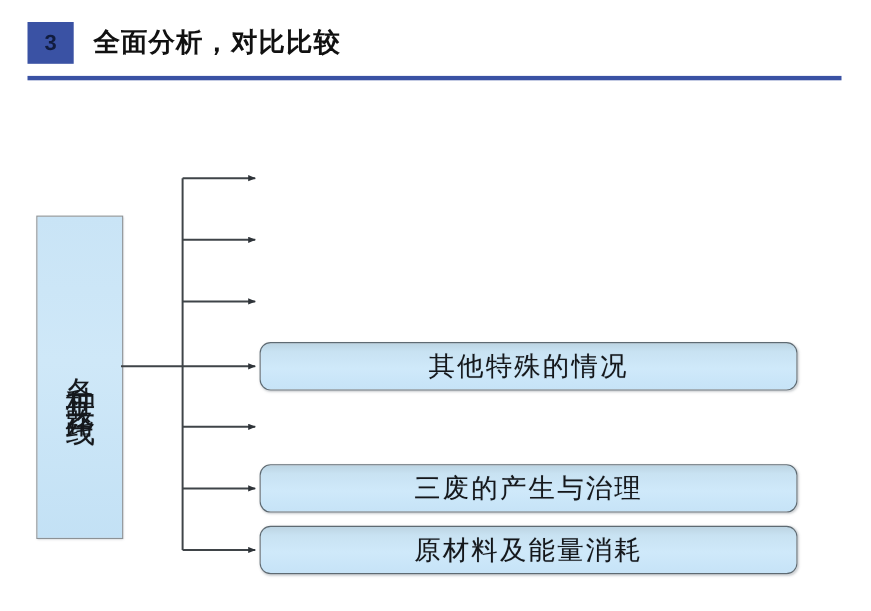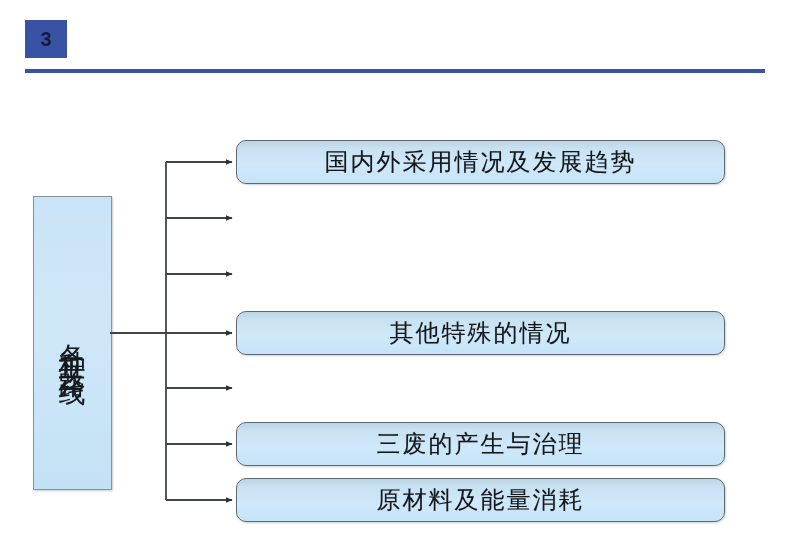--- a/index.html
+++ b/index.html
@@ -69,20 +69,21 @@
   }
 
   svg.connectors{position:absolute;left:0;top:0;width:792px;height:555px;pointer-events:none;}
 </style>
 </head>
 <body>
 
 <div id="slide">
 
   <div class="hdr-badge">3</div>
+  <div class="hdr-title">全面分析，对比比较</div>
   <div class="hdr-rule"></div>
 
   <div id="diagram">
 
     <div class="root-box">
       <span class="root-label">各种工艺路线</span>
     </div>
 
     <svg class="connectors" viewBox="0 0 792 555" xmlns="http://www.w3.org/2000/svg">
       <defs>
@@ -97,23 +98,20 @@
 
       <path d="M166,162 L232,162" stroke="#3f4448" stroke-width="1.8" fill="none" marker-end="url(#arrowhead)"></path>
       <path d="M166,218 L232,218" stroke="#3f4448" stroke-width="1.8" fill="none" marker-end="url(#arrowhead)"></path>
       <path d="M166,274 L232,274" stroke="#3f4448" stroke-width="1.8" fill="none" marker-end="url(#arrowhead)"></path>
       <path d="M166,333 L232,333" stroke="#3f4448" stroke-width="1.8" fill="none" marker-end="url(#arrowhead)"></path>
       <path d="M166,388 L232,388" stroke="#3f4448" stroke-width="1.8" fill="none" marker-end="url(#arrowhead)"></path>
       <path d="M166,444 L232,444" stroke="#3f4448" stroke-width="1.8" fill="none" marker-end="url(#arrowhead)"></path>
       <path d="M166,500 L232,500" stroke="#3f4448" stroke-width="1.8" fill="none" marker-end="url(#arrowhead)"></path>
     </svg>
 
-    <div class="leaf" style="top:140px">
-      <span class="leaf-label">国内外采用情况及发展趋势</span>
-    </div>
     <div class="leaf" style="top:311px">
       <span class="leaf-label">其他特殊的情况</span>
     </div>
     <div class="leaf" style="top:422px">
       <span class="leaf-label">三废的产生与治理</span>
     </div>
     <div class="leaf" style="top:478px">
       <span class="leaf-label">原材料及能量消耗</span>
     </div>
 

